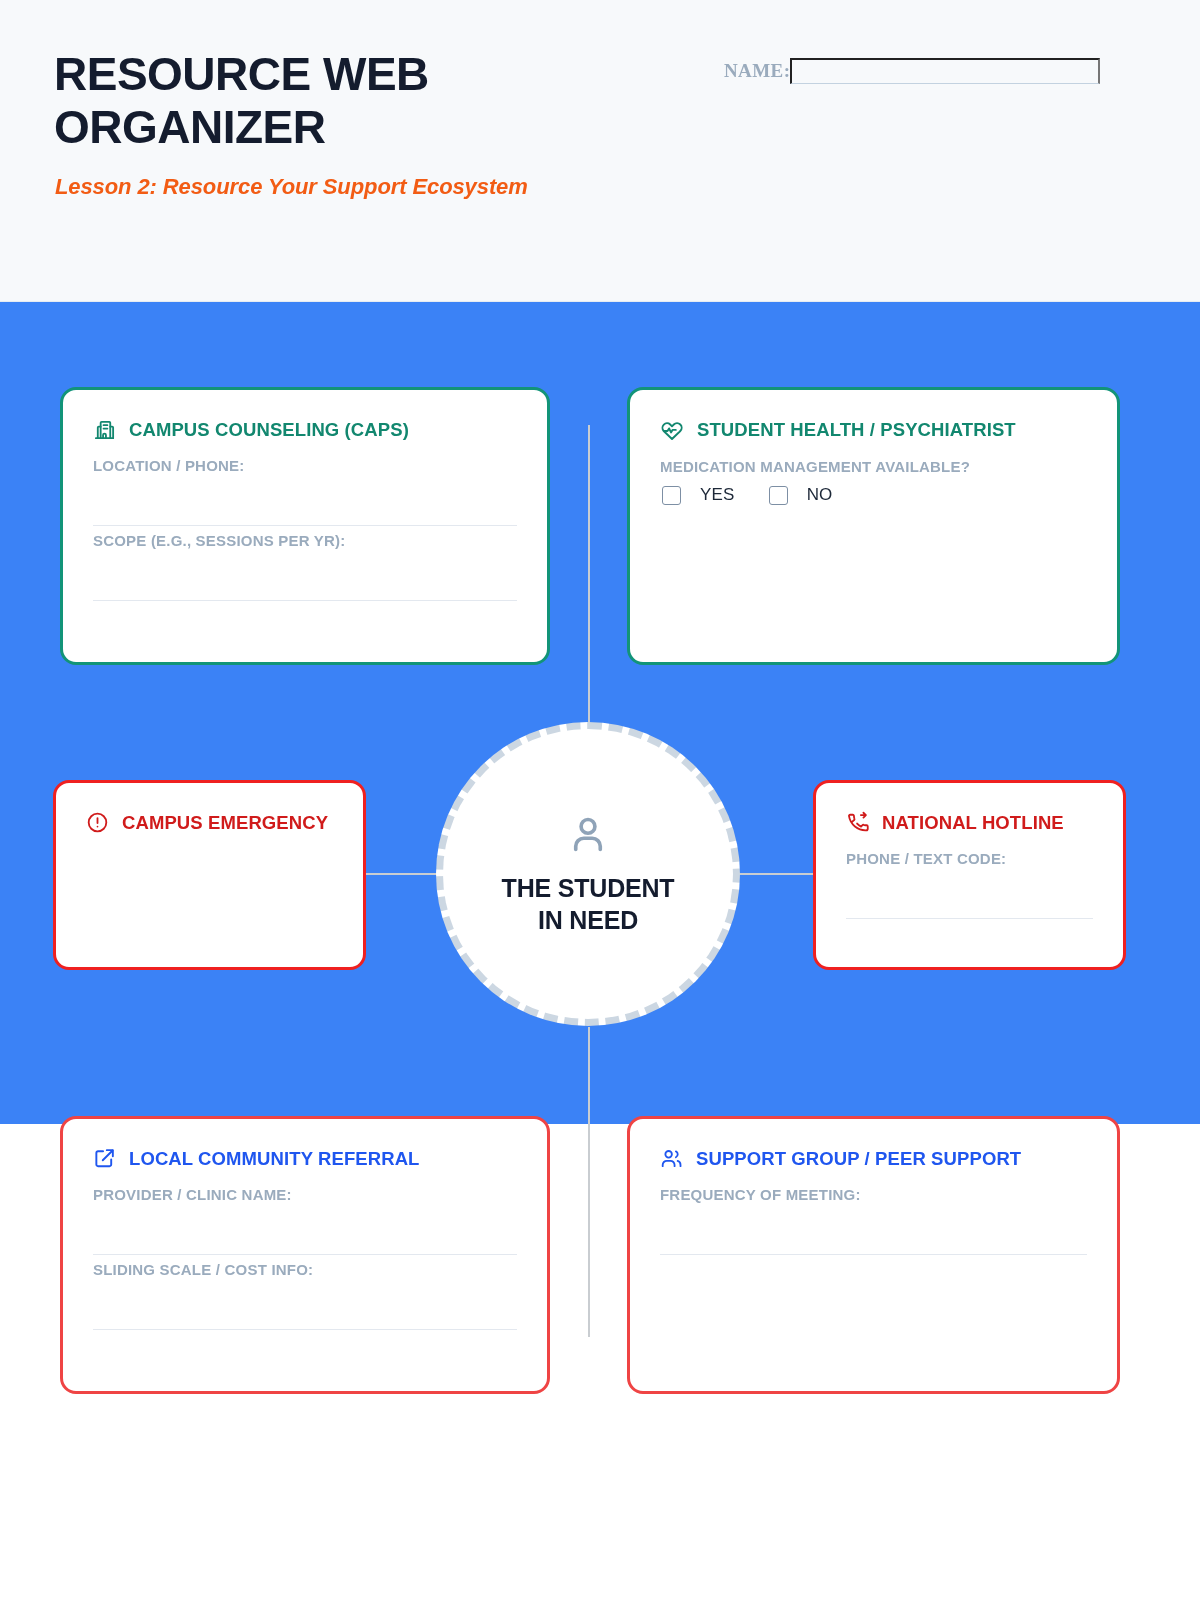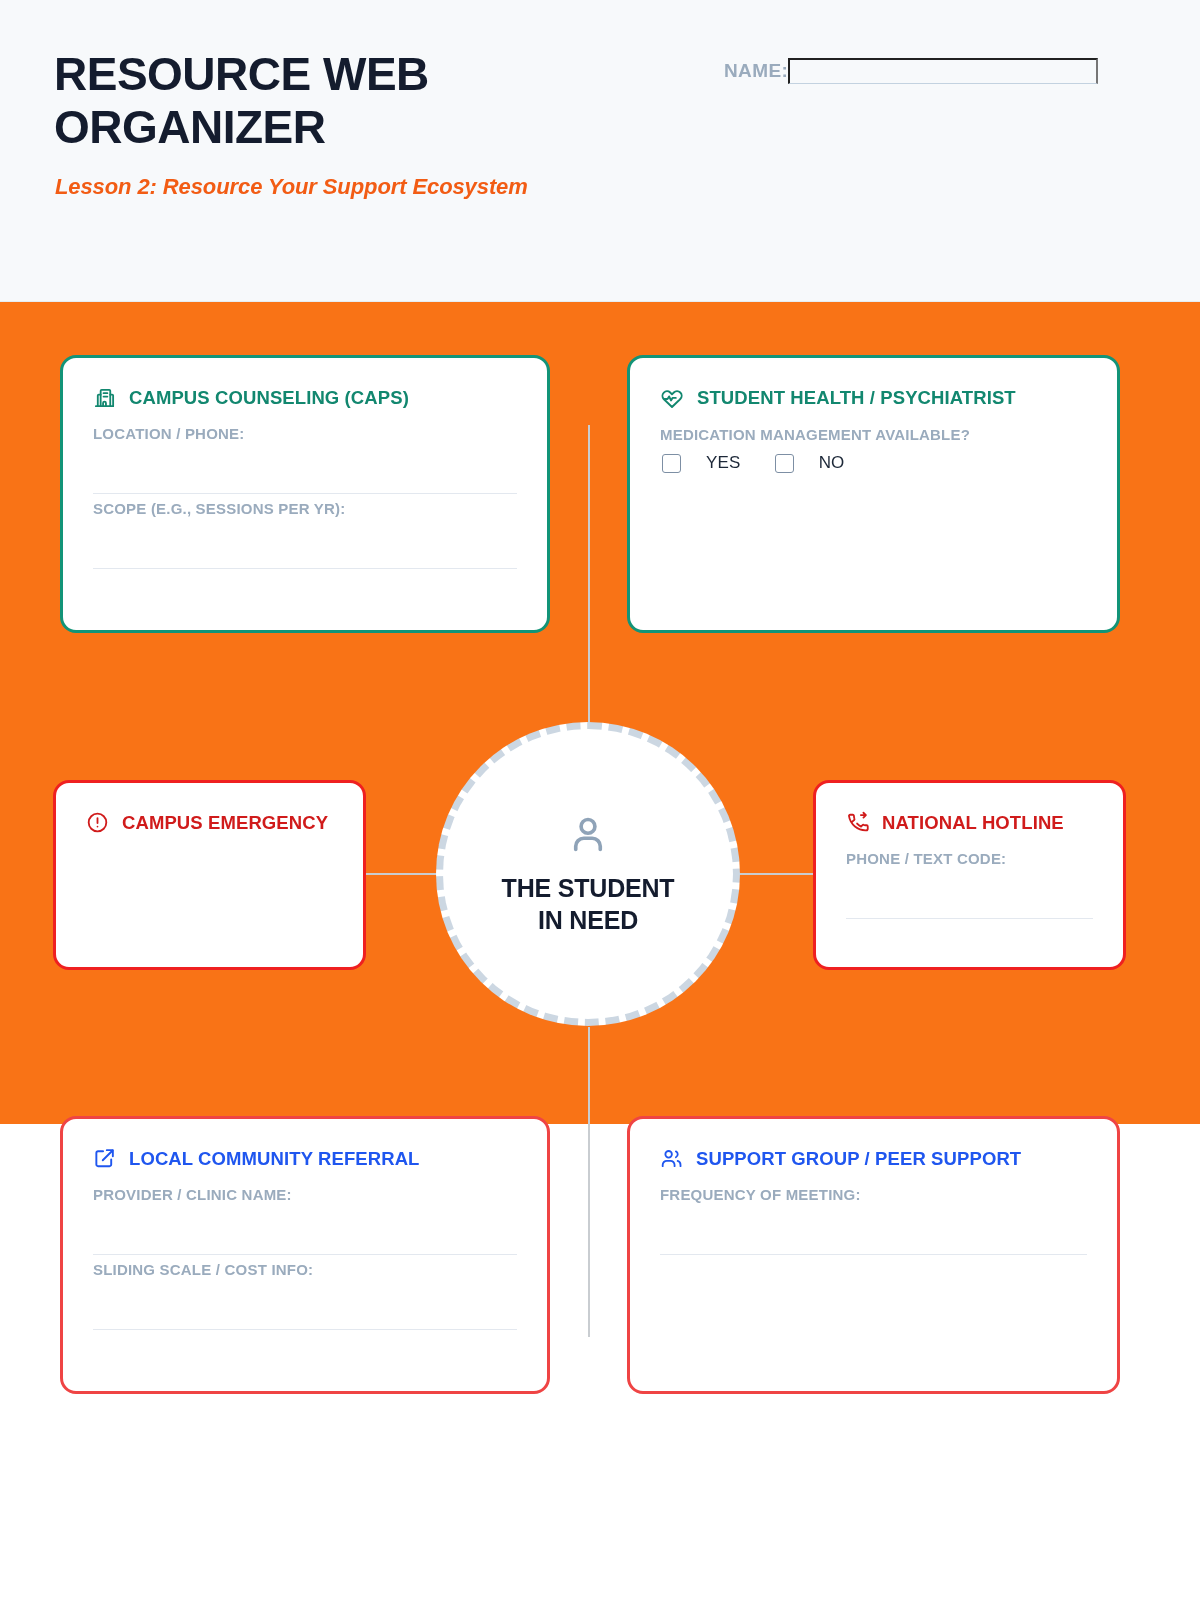--- a/index.html
+++ b/index.html
@@ -2,41 +2,41 @@
 <html><head>
 <meta charset="utf-8">
 <style>
   * { box-sizing: border-box; margin: 0; padding: 0; }
   html, body {
     width: 1200px; height: 1600px;
     font-family: "Liberation Sans", sans-serif;
     background: #ffffff;
     overflow: hidden;
   }
-  .page { position: relative; width: 1200px; height: 1124px; background: #f97316; }
+  .page { position: relative; width: 1200px; height: 1124px; background: #3b82f6; }
 
   
   .header {
     position: absolute; left: 0; top: 0; width: 1200px; height: 302px;
     background: #f7f9fb;
     border-bottom: 1px solid #e6ecf2;
   }
   .title {
     position: absolute; left: 54px; top: 48px; width: 560px;
     font-size: 46px; font-weight: 800; line-height: 1.16;
     letter-spacing: -0.5px; color: #141c2e; text-transform: uppercase;
   }
   .subtitle {
     position: absolute; left: 55px; top: 174px;
     font-size: 22px; font-style: italic; font-weight: 700;
     color: #f25c14; letter-spacing: -0.1px;
   }
   .name-row {
     position: absolute; left: 724px; top: 58px;
-    display: flex; align-items: flex-end; 
+    display: flex; align-items: flex-end;  font-family: Liberation Serif, serif;
   }
   .name-label {
     font-size: 19px; font-weight: 700; color: #9aabbd;
     letter-spacing: 0.4px; padding-bottom: 2px;
   }
   .name-line {
     width: 310px; height: 26px;
     border-bottom: 1.5px solid #c3d2e0; background: transparent;
     outline: none; font-family: inherit; font-size: 17px; color: #141c2e;
   }
@@ -83,38 +83,38 @@
     text-transform: uppercase; letter-spacing: 0.2px; display: block;
   }
   .field-line {
     display: block; width: 100%; height: 52px;
     border: none; border-bottom: 1.5px solid #e3e8ef;
     background: transparent; outline: none;
     font-family: inherit; font-size: 16px; color: #141c2e;
   }
 
   
-  .t-green { border: 3px solid #129478; }
+  .t-green { border: 3px solid #129478; margin-top: 32px; }
   .t-green .card-title, .t-green .card-icon { color: #12876f; }
   .t-red { border: 3px solid #ef2020; }
   .t-red .card-title, .t-red .card-icon { color: #d01b1b; }
   .t-blue { border: 3px solid #ef4444; }
   .t-blue .card-title, .t-blue .card-icon { color: #1f56ef; }
 
   
   .card-caps    { left: 60px;  top: 53px;  width: 490px; height: 278px; }
   .card-health  { left: 627px; top: 53px;  width: 493px; height: 278px; }
   .card-emerg   { left: 53px;  top: 478px; width: 313px; height: 190px; }
   .card-hotline { left: 813px; top: 478px; width: 313px; height: 190px; }
   .card-local   { left: 60px;  top: 814px; width: 490px; height: 278px; }
   .card-group   { left: 627px; top: 814px; width: 493px; height: 278px; }
 
   
   .check-row { display: flex; align-items: center; gap: 34px; margin: 10px 0 12px 2px; }
-  .check-item { display: flex; align-items: center; gap: 25px; cursor: pointer; }
+  .check-item { display: flex; align-items: center; gap: 19px; cursor: pointer; }
   .check-box {
     width: 19px; height: 19px; border: 1.8px solid #7d8fa4;
     border-radius: 3px; background: #fff; display: inline-block;
   }
   .check-text { font-size: 17px; font-weight: 500; color: #1d2838; letter-spacing: 0.2px; }
 
   
   .footer {
     position: absolute; left: 0; top: 1440px; width: 1200px; height: 160px;
     background: #fdf1e3;

